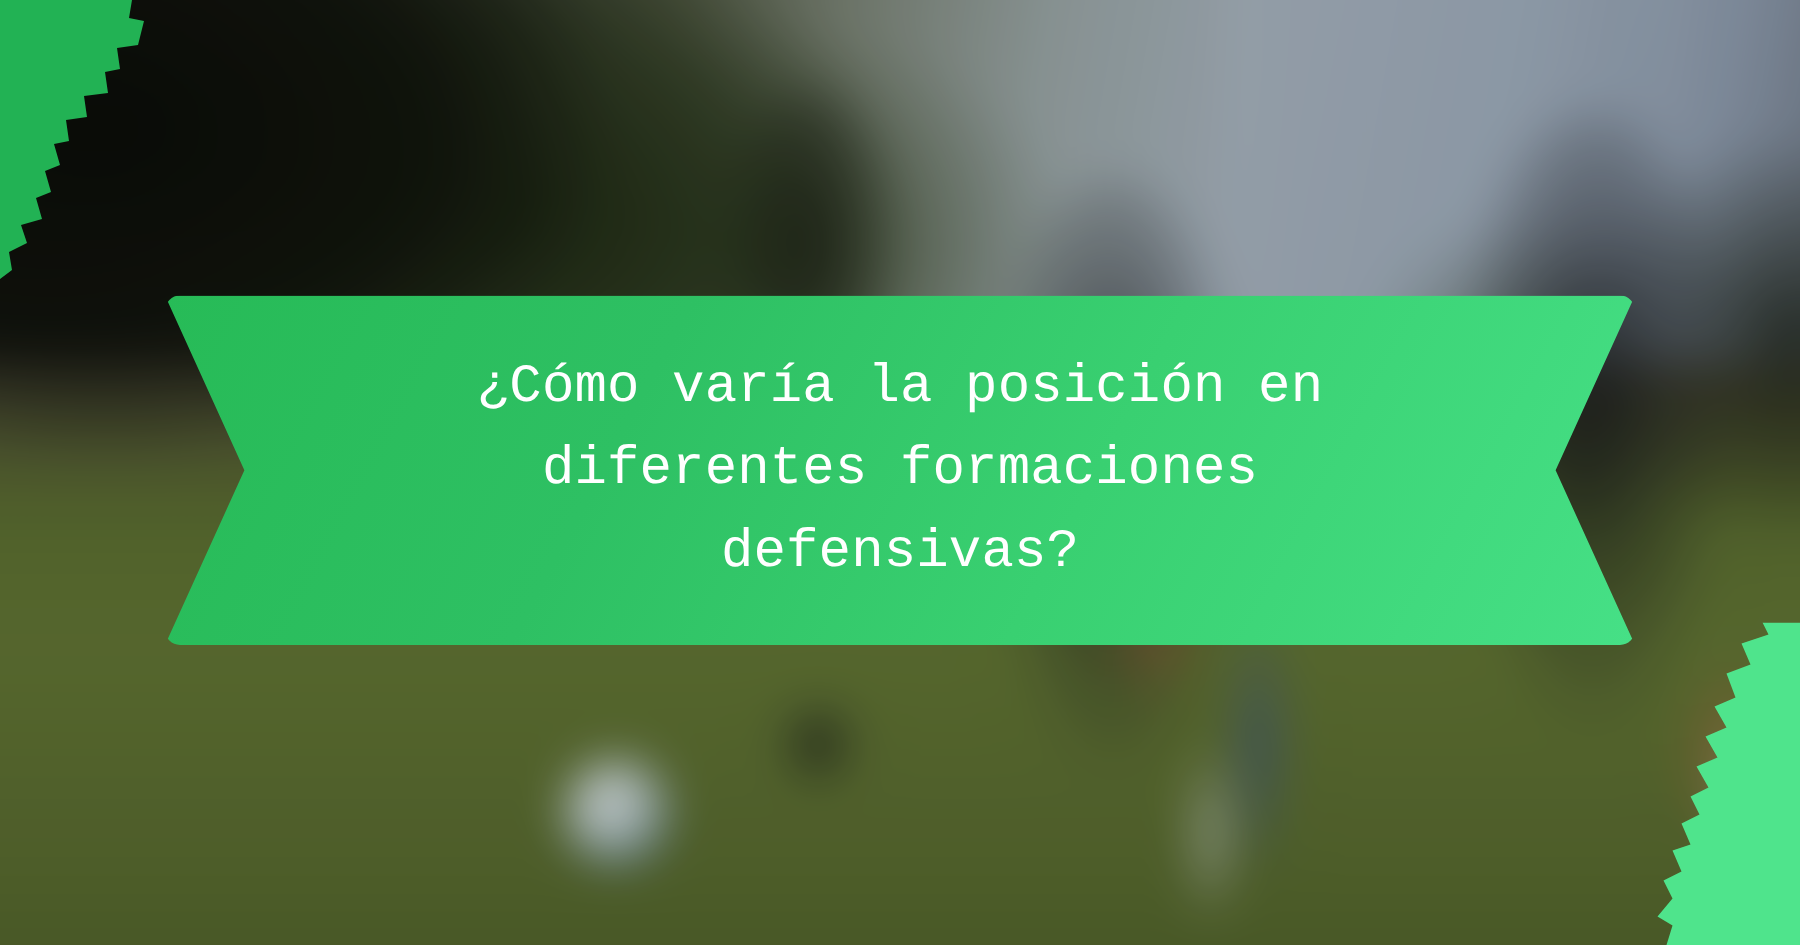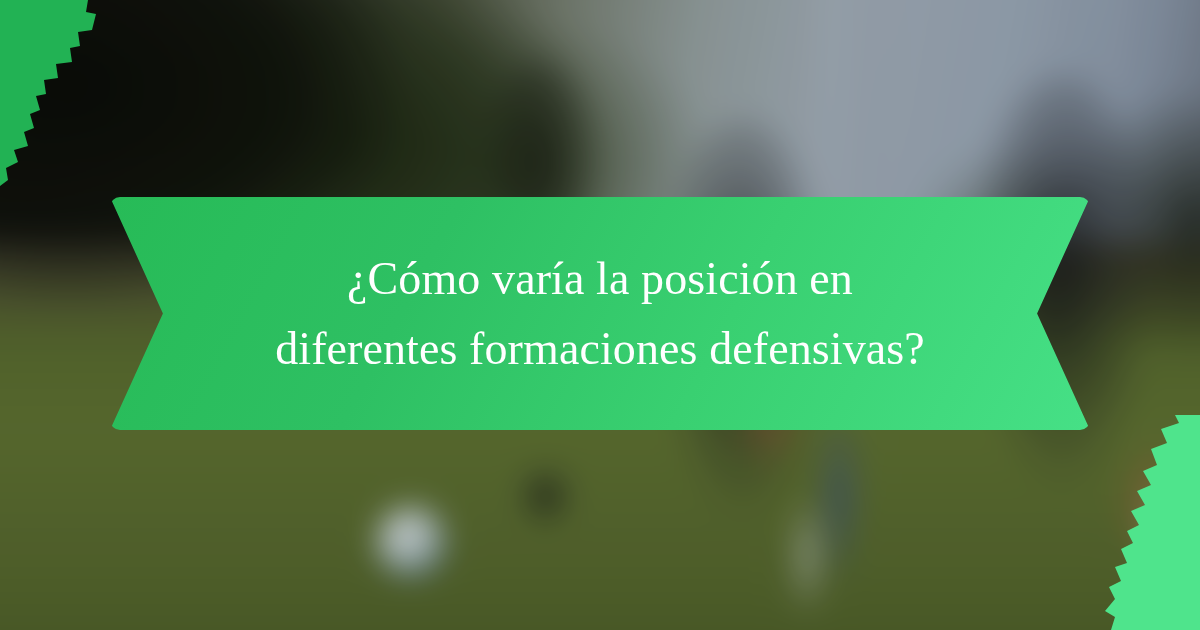--- a/index.html
+++ b/index.html
@@ -211,22 +211,22 @@
   #banner::before {
     content: "";
     position: absolute;
     inset: 0;
     border-radius: 12px;
     pointer-events: none;
   }
 
   #banner-title {
     color: #ffffff;
-    font-family: Liberation Serif, serif;
-    font-size: 46px;
+    font-family: Liberation Mono, monospace;
+    font-size: 36px;
     font-weight: 400;
     line-height: 1.52;
     text-align: center;
     letter-spacing: 0.1px;
     max-width: 660px;
     margin: 0;
     padding: 0 40px;
     text-rendering: optimizeLegibility;
   }
 </style>

